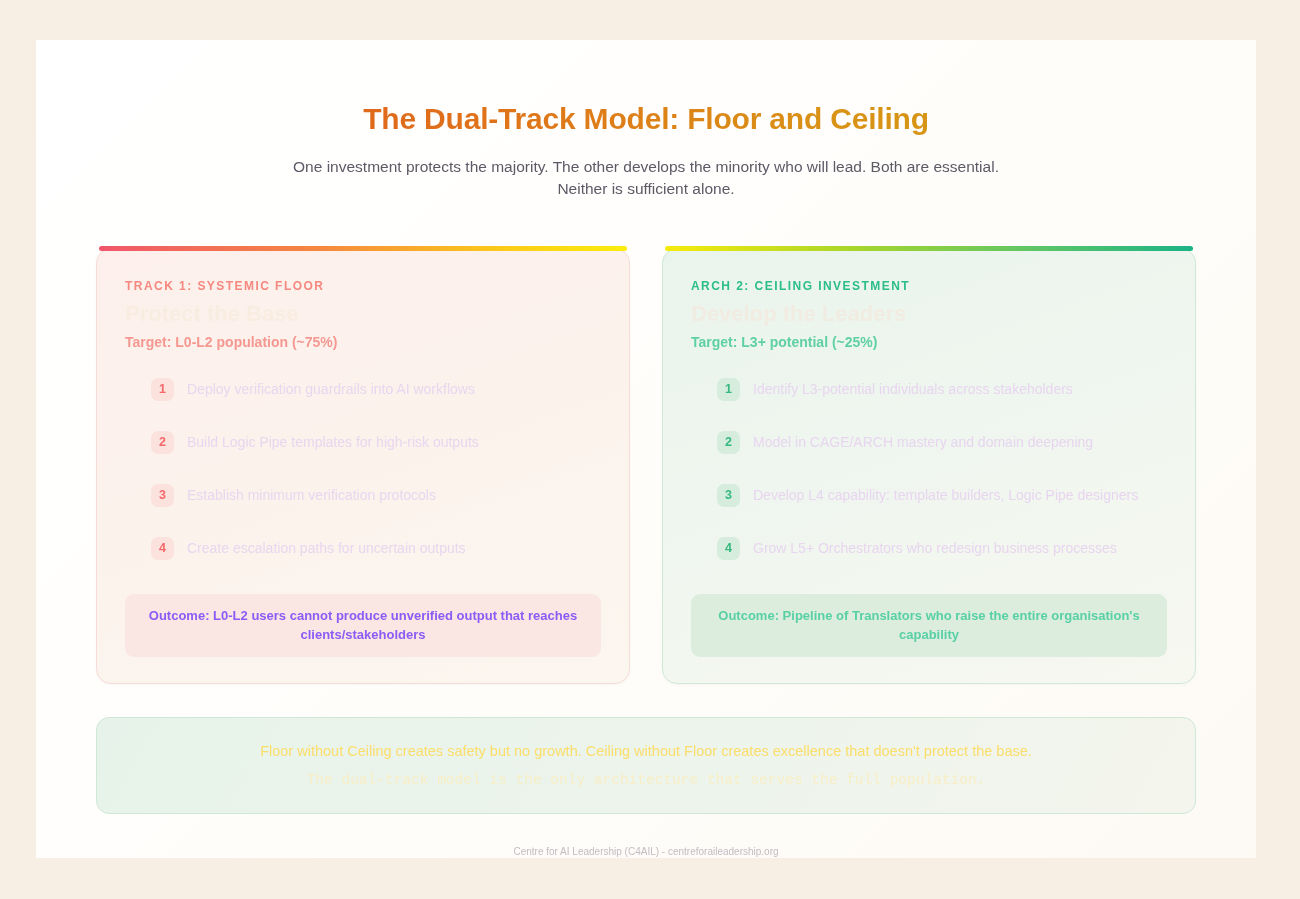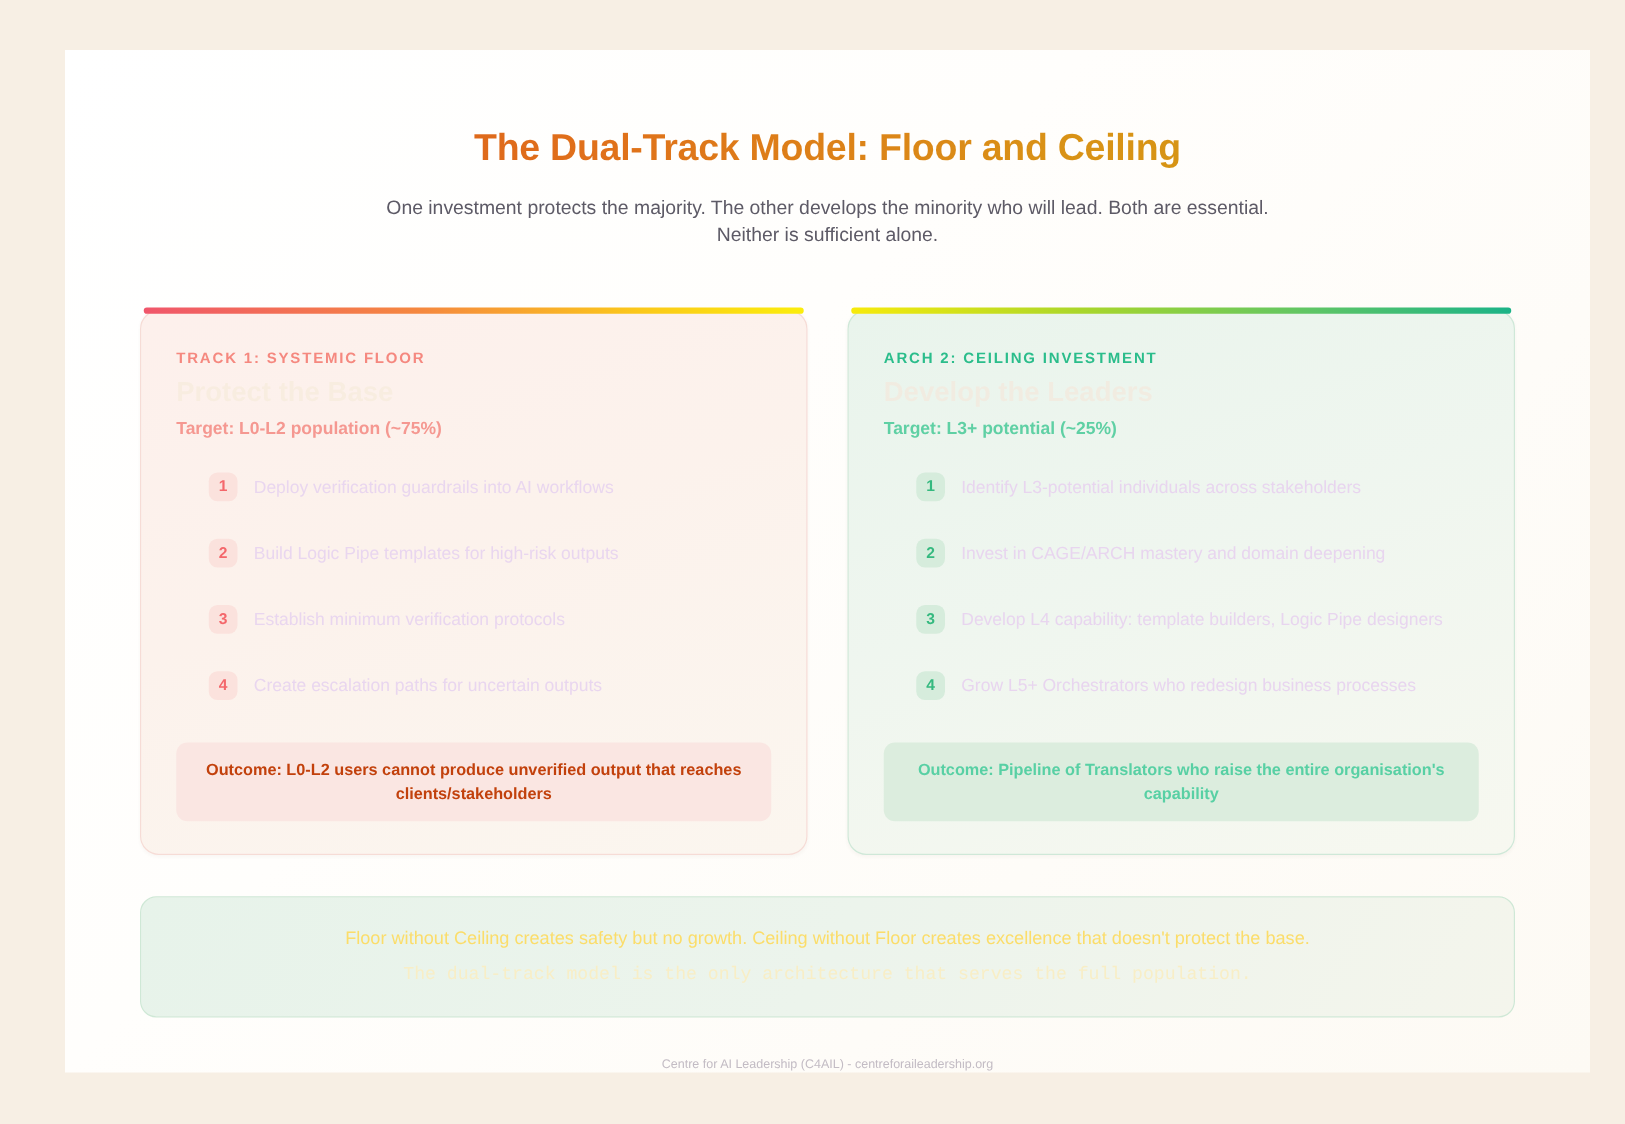--- a/index.html
+++ b/index.html
@@ -3,21 +3,21 @@
 <meta charset="utf-8">
 <style>
   html,body{margin:0;padding:0;}
   body{
     width:1300px;height:899px;
     background:#f7efe4;
     font-family:"Liberation Sans",sans-serif;
     overflow:hidden;
   }
   .slide{
-    position:absolute;left:52px;top:40px;width:1220px;height:818px;
+    position:absolute;left:36px;top:40px;width:1220px;height:818px;
     background:linear-gradient(135deg,#ffffff 0%,#fffefc 40%,#fdfaf4 100%);
     overflow:hidden;
   }
   .header{padding-top:62px;text-align:center;}
   .title{
     font-size:30px;font-weight:bold;letter-spacing:-0.2px;margin:0;
     background:linear-gradient(90deg,#d9531e 0%,#e0701a 35%,#d99216 65%,#cf9a10 100%);
     -webkit-background-clip:text;background-clip:text;
     -webkit-text-fill-color:transparent;color:#d9731a;
     line-height:1.15;
@@ -79,21 +79,21 @@
   .floor .badge{background:#fbe2dd;color:#f4676b;}
   .ceiling .badge{background:#d6ecdc;color:#35b97f;}
   .step-text{font-size:14px;line-height:1.35;}
   .floor .step-text{color:#e9d6ef;text-align:right;}
   .ceiling .step-text{color:#e8d5ef;}
 
   .outcome{
     margin-top:34px;border-radius:9px;padding:13px 18px;text-align:center;
     font-size:13px;font-weight:bold;line-height:1.45;
   }
-  .floor .outcome{background:#fae6e2;color:#c2410c;}
+  .floor .outcome{background:#fae6e2;color:#8b5cf6;}
   .ceiling .outcome{background:#dcedde;color:#58d0a4;}
 
   .synthesis{
     margin:33px 60px 0 60px;
     background:linear-gradient(120deg,#e7f3ea 0%,#ecf4ec 50%,#f4f5ec 100%);
     border:1px solid #cfe8d6;border-radius:13px;
     padding:22px 24px;text-align:center;
   }
   .syn-line1{font-size:14.5px;color:#fbdd6a;line-height:1.55;margin:0;}
   .syn-line2{font-size:14.5px;color:#f8eec6;line-height:1.55;margin:6px 0 0 0;font-family:Liberation Mono, monospace;}
@@ -146,21 +146,21 @@
       <p class="track-label">ARCH 2: CEILING INVESTMENT</p>
       <h2 class="track-heading">Develop the Leaders</h2>
       <p class="track-target">Target: L3+ potential (~25%)</p>
       <ul class="steps">
         <li class="step">
           <span class="badge">1</span>
           <span class="step-text">Identify L3-potential individuals across stakeholders</span>
         </li>
         <li class="step">
           <span class="badge">2</span>
-          <span class="step-text">Invest in CAGE/ARCH mastery and domain deepening</span>
+          <span class="step-text">Model in CAGE/ARCH mastery and domain deepening</span>
         </li>
         <li class="step">
           <span class="badge">3</span>
           <span class="step-text">Develop L4 capability: template builders, Logic Pipe designers</span>
         </li>
         <li class="step">
           <span class="badge">4</span>
           <span class="step-text">Grow L5+ Orchestrators who redesign business processes</span>
         </li>
       </ul>

